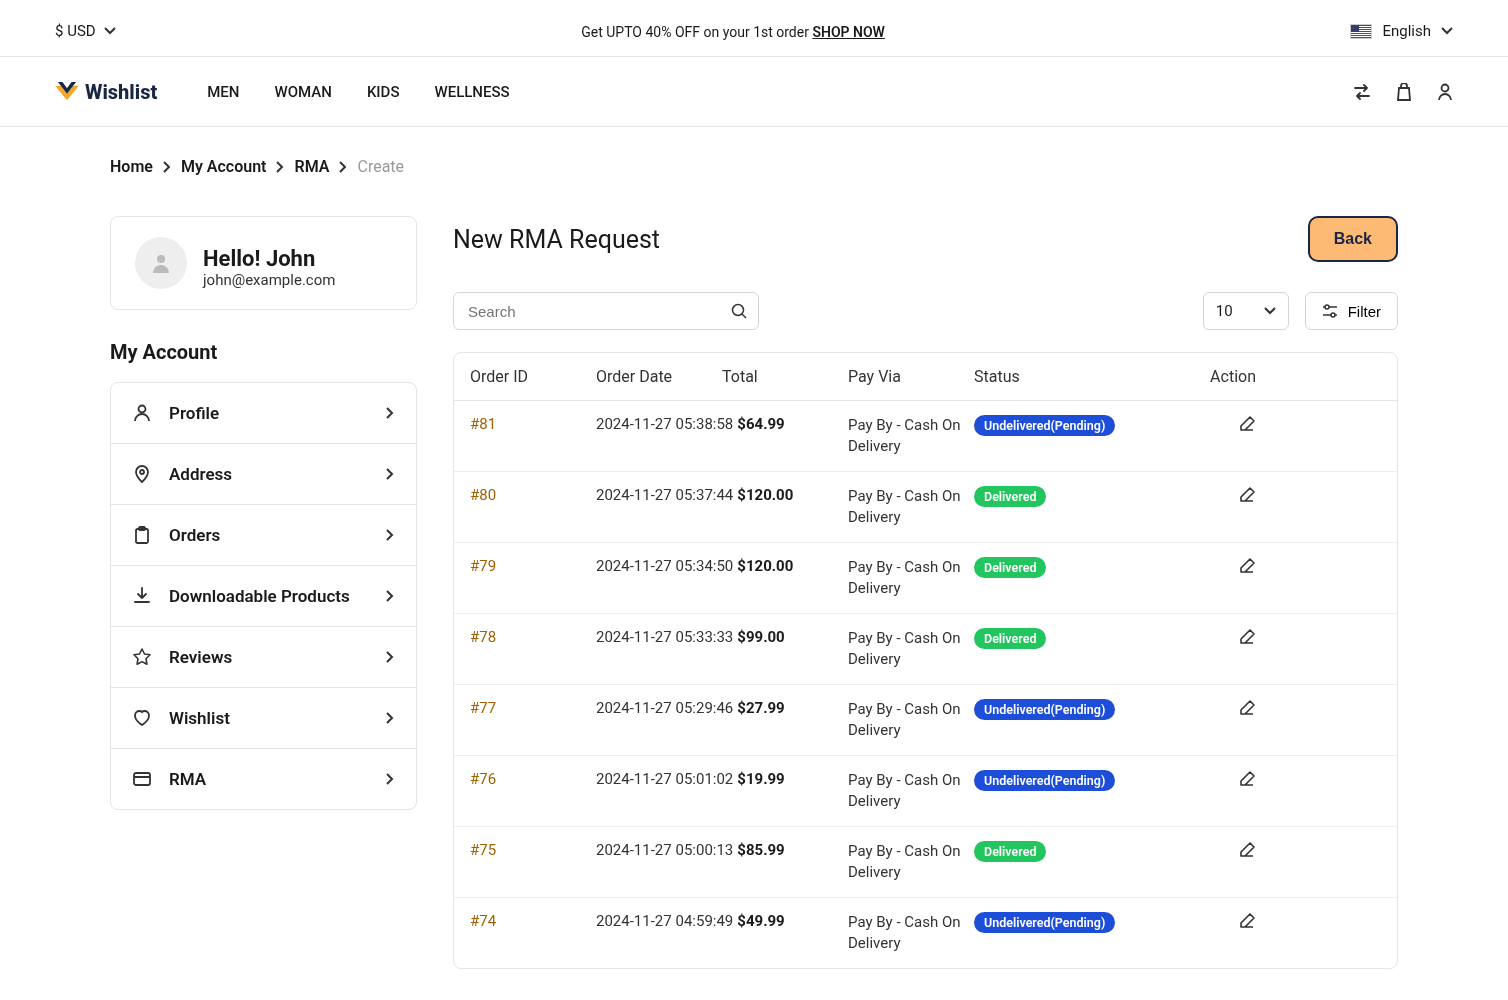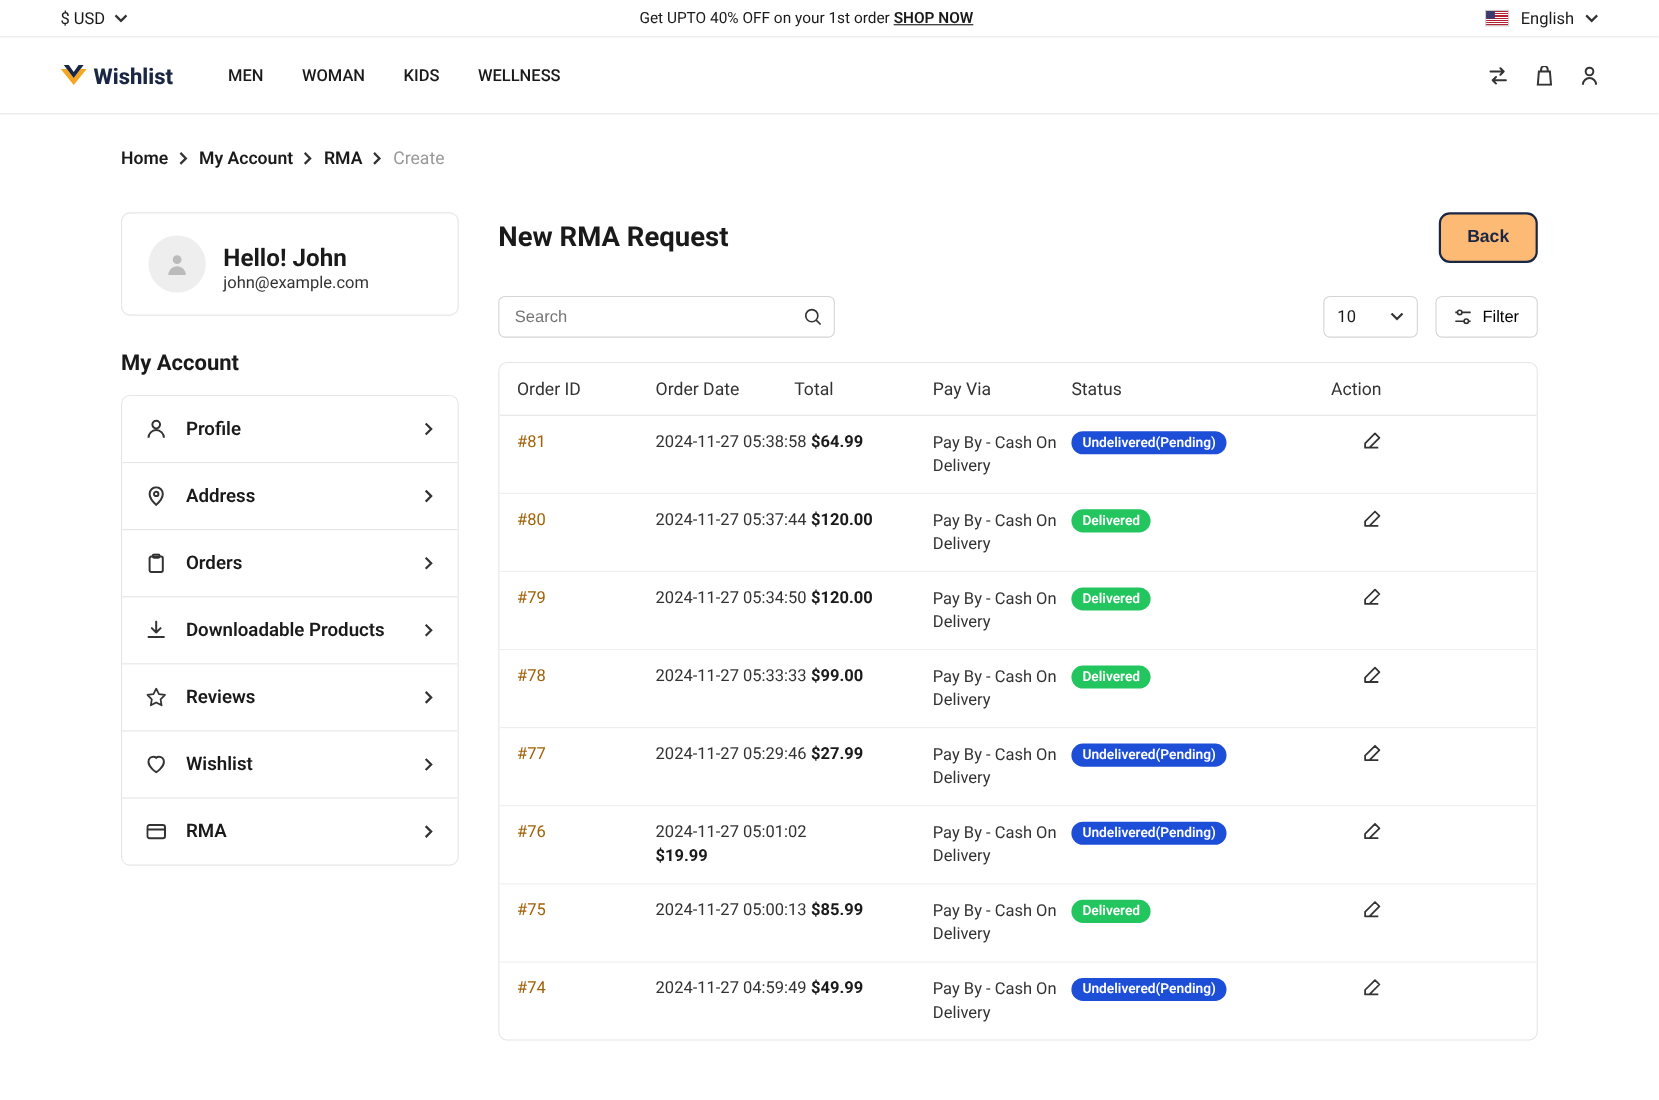--- a/index.html
+++ b/index.html
@@ -1,18 +1,18 @@
 <!DOCTYPE html>
 <html><head>
 <meta charset="utf-8">
 <style>
 * { margin: 0; padding: 0; box-sizing: border-box; }
 body { font-family: -apple-system, BlinkMacSystemFont, 'Segoe UI', Roboto, sans-serif; background: #fff; color: #1a1a1a; }
 
-.top-bar { display: flex; align-items: center; justify-content: space-between; padding: 2px 55px; height: 34px; border-bottom: 1px solid #e5e5e5; }
+.top-bar { display: flex; align-items: flex-end; justify-content: space-between; padding: 16px 55px; height: 57px; border-bottom: 1px solid #e5e5e5; }
 .currency-selector { display: flex; align-items: center; gap: 8px; font-size: 15px; cursor: pointer; }
 .promo-text { font-size: 14px; }
 .promo-text .shop-now { text-decoration: underline; font-weight: 600; cursor: pointer; }
 .language-selector { display: flex; align-items: center; gap: 10px; font-size: 15px; cursor: pointer; }
 .flag { width: 22px; height: 15px; background: linear-gradient(to bottom, #b22234 7.7%, #fff 7.7%, #fff 15.4%, #b22234 15.4%, #b22234 23.1%, #fff 23.1%, #fff 30.8%, #b22234 30.8%, #b22234 38.5%, #fff 38.5%, #fff 46.2%, #b22234 46.2%, #b22234 53.9%, #fff 53.9%, #fff 61.6%, #b22234 61.6%, #b22234 69.3%, #fff 69.3%, #fff 77%, #b22234 77%, #b22234 84.7%, #fff 84.7%, #fff 92.4%, #b22234 92.4%); position: relative; border: 1px solid #ccc; }
 .flag::before { content: ''; position: absolute; top: 0; left: 0; width: 40%; height: 53.9%; background: #3c3b6e; }
 
 .main-header { display: flex; align-items: center; padding: 0 55px; height: 70px; border-bottom: 1px solid #e5e5e5; }
 .logo { display: flex; align-items: center; gap: 6px; margin-right: 50px; }
 .logo-mark { width: 24px; height: 20px; }
@@ -37,21 +37,21 @@
 .user-name { font-size: 22px; font-weight: 700; }
 .user-email { font-size: 15px; color: #333; }
 .sidebar-title { font-size: 20px; font-weight: 700; margin-bottom: 18px; }
 .sidebar-menu { border: 1px solid #e5e5e5; border-radius: 8px; overflow: hidden; }
 .sidebar-item { display: flex; align-items: center; gap: 18px; padding: 20px 22px; border-bottom: 1px solid #e5e5e5; cursor: pointer; }
 .sidebar-item:last-child { border-bottom: none; }
 .sidebar-item-label { font-size: 17px; font-weight: 600; flex: 1; }
 
 .main { flex: 1; }
 .main-header-row { display: flex; align-items: center; justify-content: space-between; margin-bottom: 30px; }
-.page-title { font-size: 25px; font-weight: 700; }
+.page-title { font-size: 25px; font-weight: 400; }
 .back-btn { border: 2px solid #1a2744; color: #1a2744; background: #fdba74; border-radius: 10px; padding: 12px 24px; font-size: 16px; font-weight: 600; cursor: pointer; }
 
 .controls-row { display: flex; align-items: center; gap: 16px; margin-bottom: 22px; }
 .search-input-wrap { position: relative; width: 306px; }
 .search-input { width: 100%; height: 38px; border: 1px solid #d5d5d5; border-radius: 6px; padding: 0 40px 0 14px; font-size: 15px; outline: none; }
 .search-input-icon { position: absolute; right: 12px; top: 50%; transform: translateY(-50%); }
 .spacer { flex: 1; }
 .page-size-select { border: 1px solid #d5d5d5; border-radius: 6px; height: 38px; padding: 0 12px; display: flex; align-items: center; gap: 31px; cursor: pointer; font-size: 15px; }
 .filter-btn { border: 1px solid #d5d5d5; border-radius: 6px; height: 38px; padding: 4px 16px; display: flex; align-items: center; gap: 10px; cursor: pointer; font-size: 15px; background: #fff; }
 
@@ -343,21 +343,21 @@
               <span class="total-cell">$27.99</span>
             </div>
     <div class="pay-via">Pay By - Cash On Delivery</div>
     <div><span class="status-badge pending">Undelivered(Pending)</span></div>
     <div class="action-cell"><span class="edit-icon"><svg width="18" height="18" viewBox="0 0 18 18">
                   <path d="M12 2l4 4-9 9H3v-4l9-9z M3 15h12" stroke="#333" stroke-width="1.6" fill="none" stroke-linejoin="round"></path>
                 </svg></span></div>
   </div>
           <div class="table-row">
     <div><span class="order-link">#76</span></div>
-    <div style="grid-column: span 2; display:flex; gap:4px;flex-direction:column;">
+    <div style="grid-column: span 2; display:flex; gap:4px;">
               <span class="order-date">2024-11-27 05:01:02</span> 
               <span class="total-cell">$19.99</span>
             </div>
     <div class="pay-via">Pay By - Cash On Delivery</div>
     <div><span class="status-badge pending">Undelivered(Pending)</span></div>
     <div class="action-cell"><span class="edit-icon"><svg width="18" height="18" viewBox="0 0 18 18">
                   <path d="M12 2l4 4-9 9H3v-4l9-9z M3 15h12" stroke="#333" stroke-width="1.6" fill="none" stroke-linejoin="round"></path>
                 </svg></span></div>
   </div>
           <div class="table-row">

